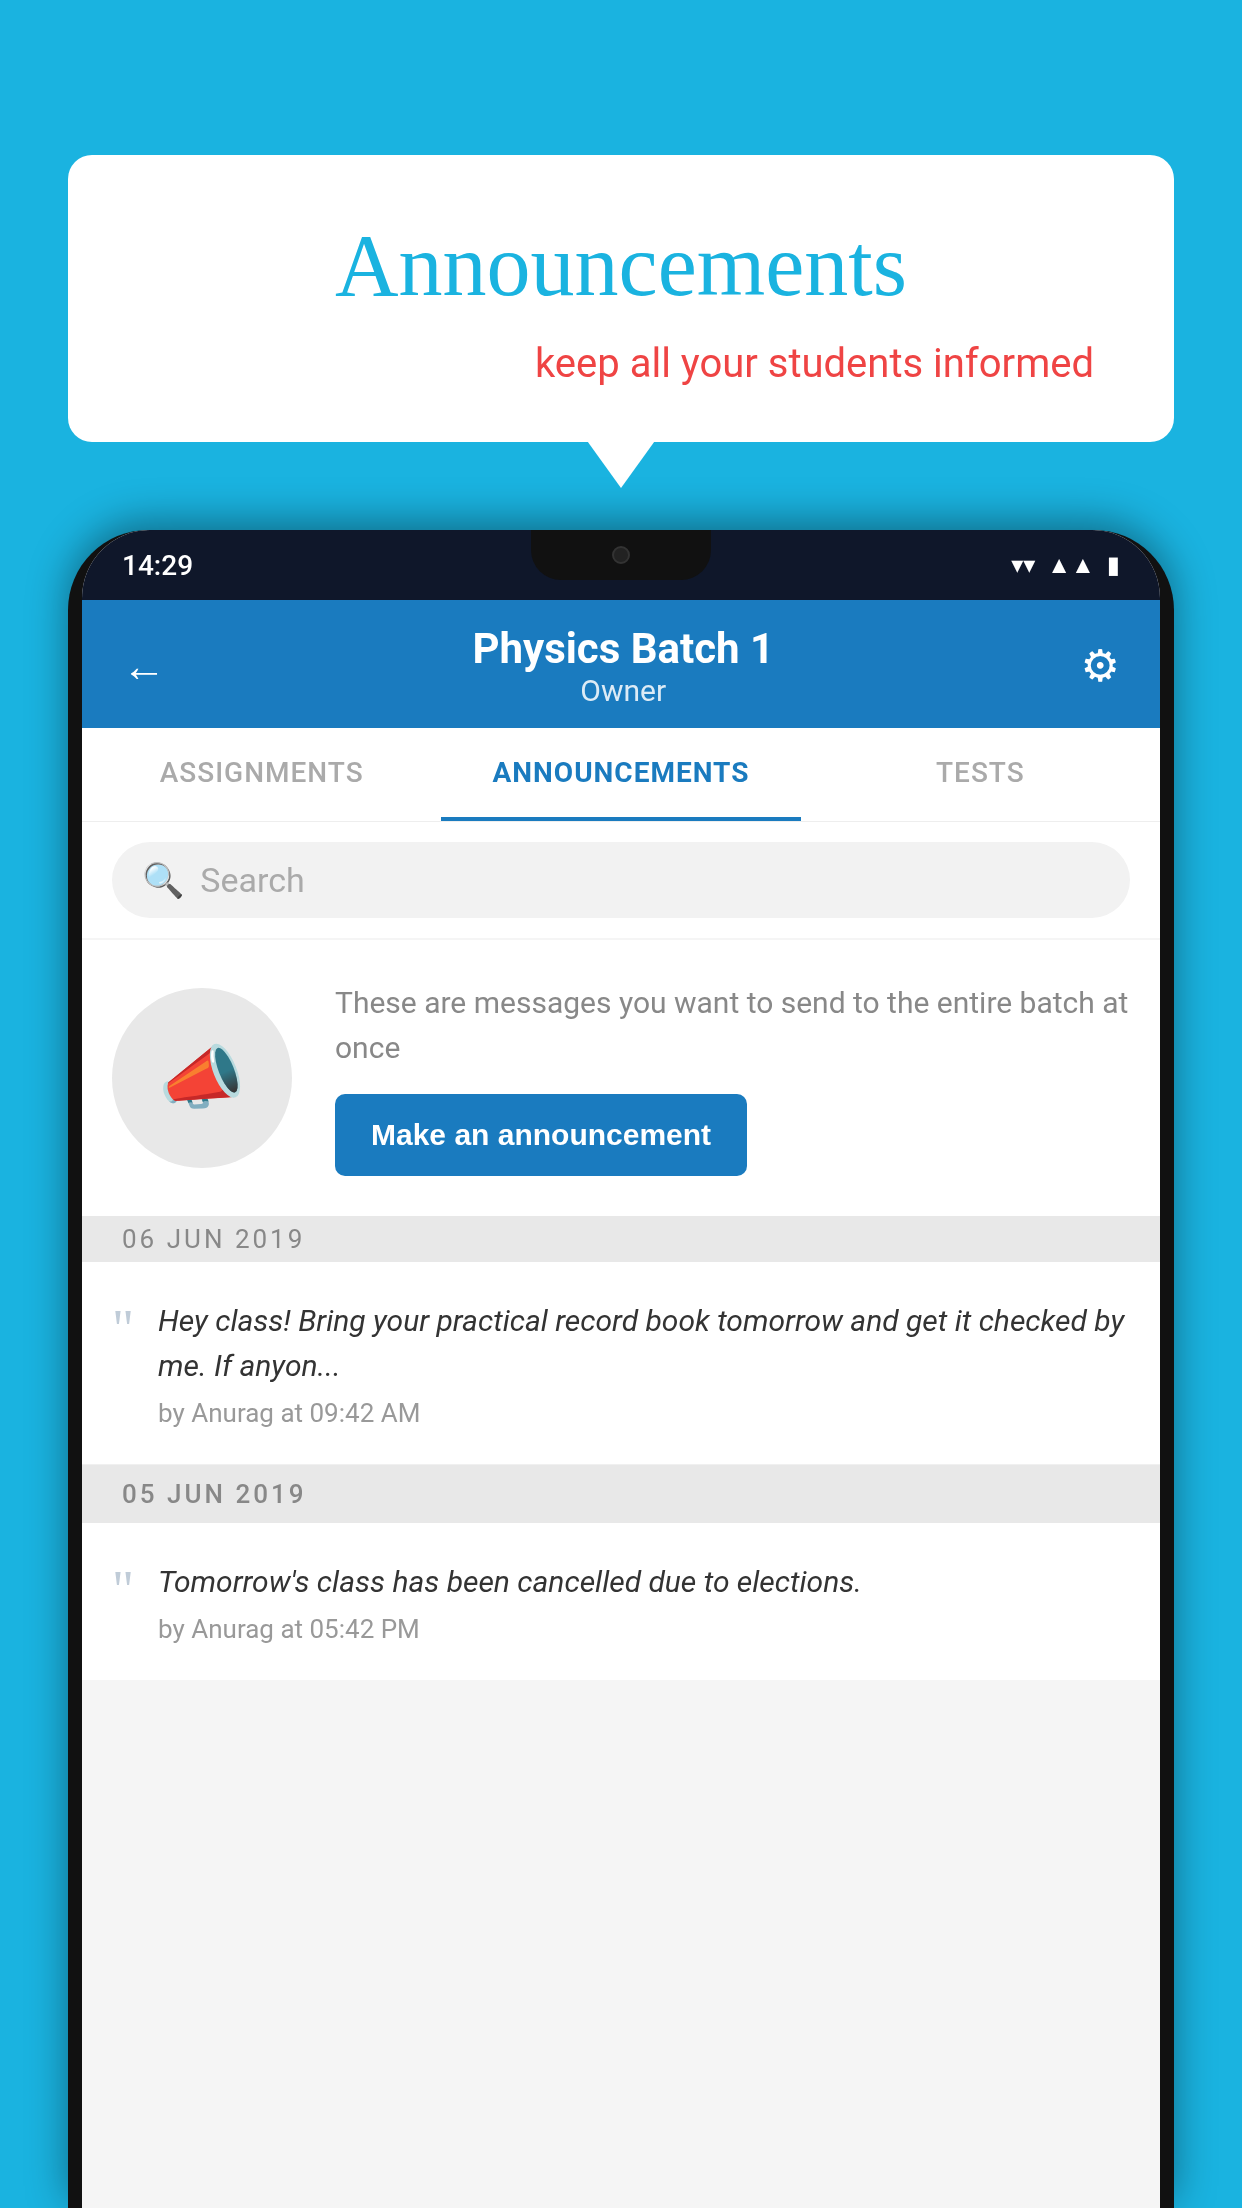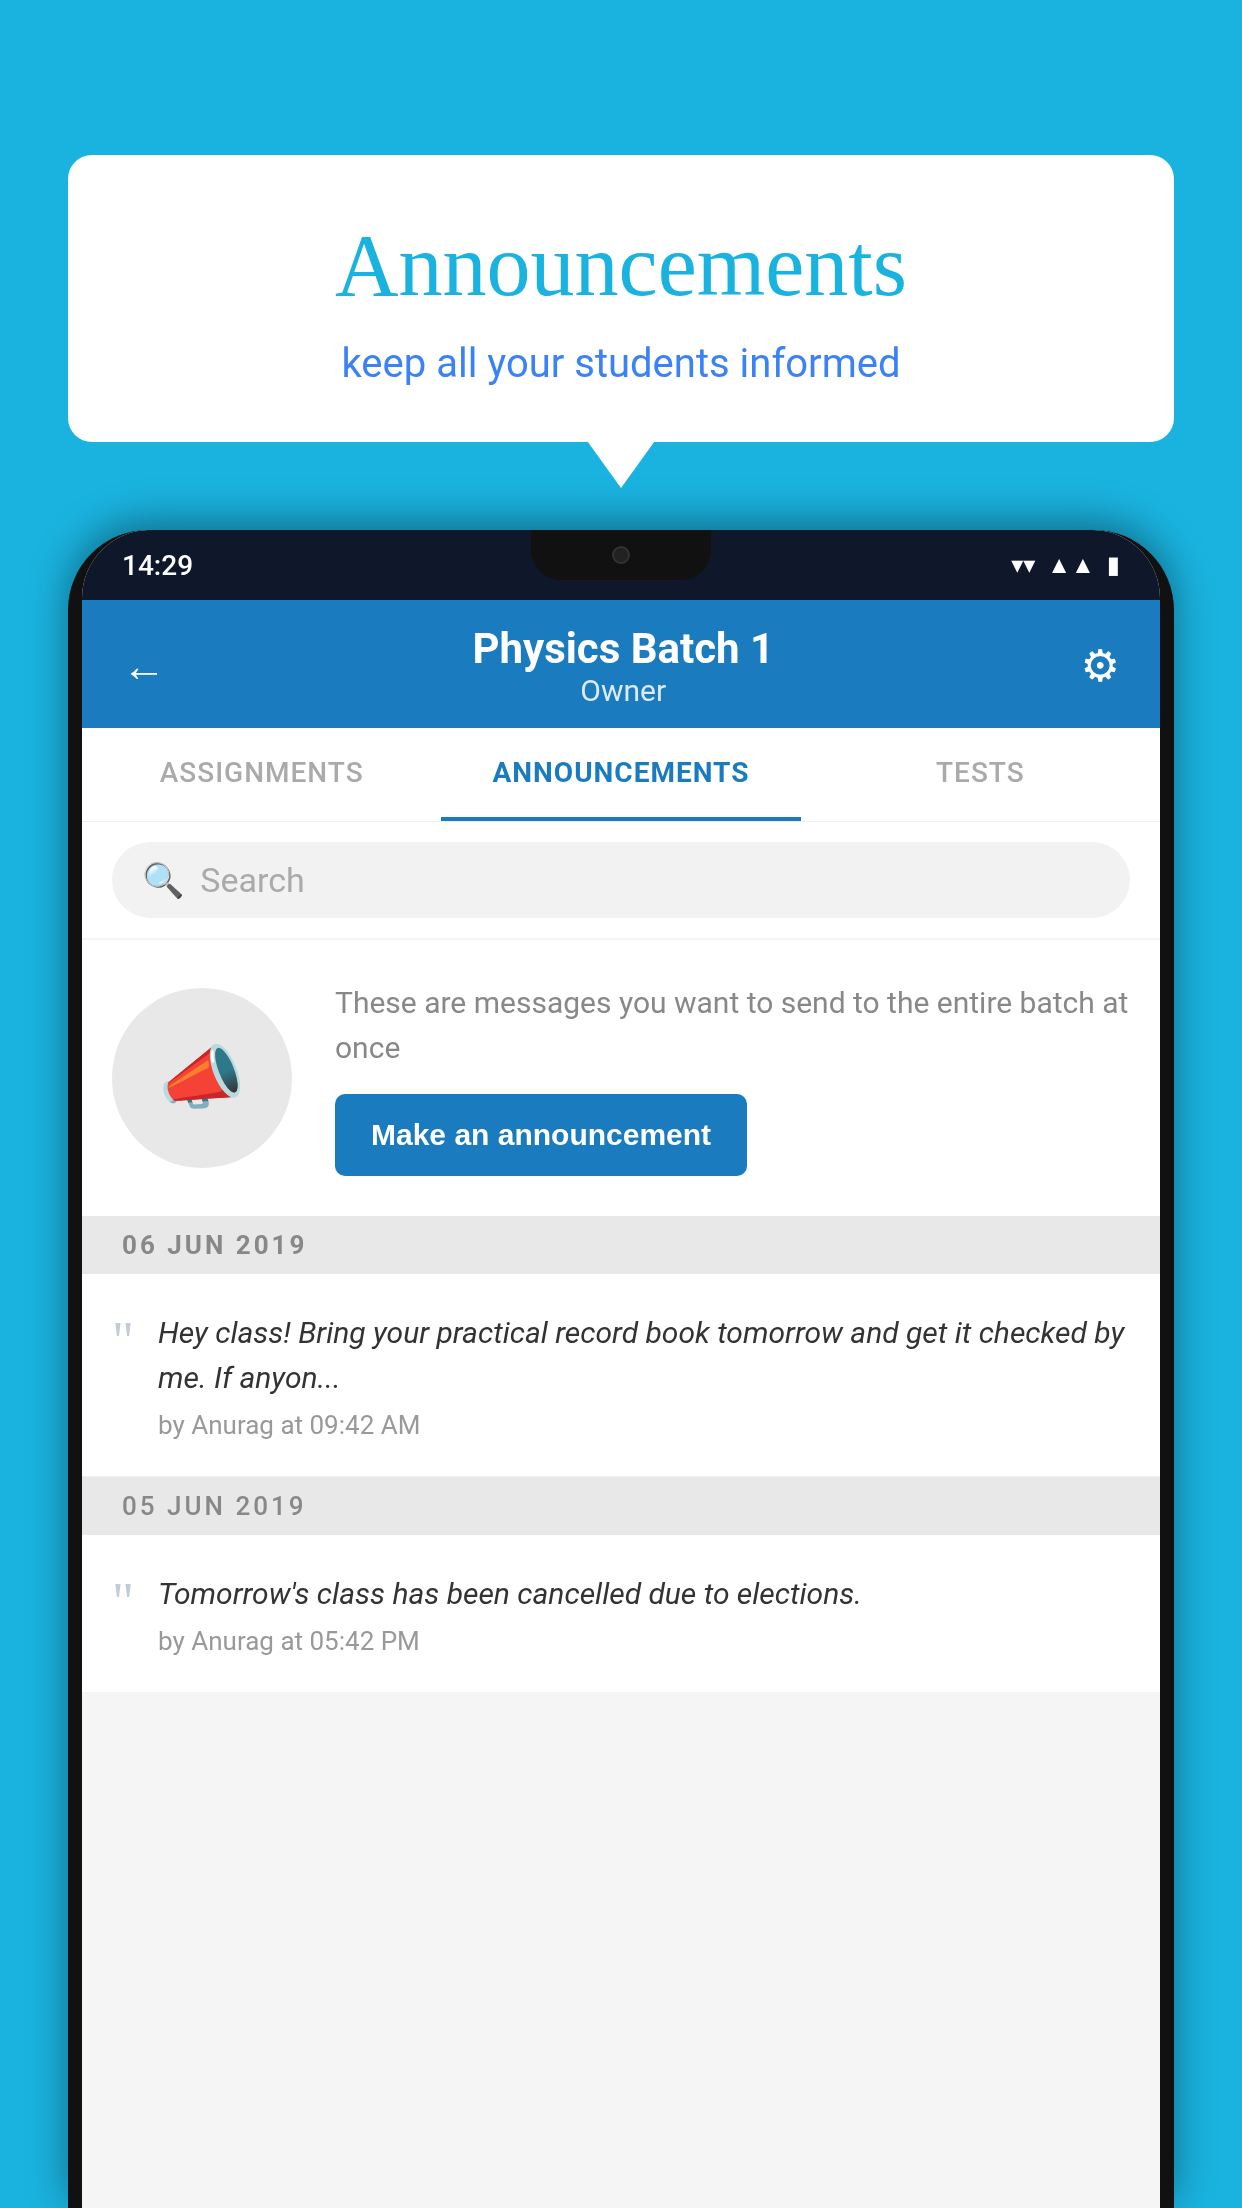--- a/index.html
+++ b/index.html
@@ -48,23 +48,24 @@
 
     .speech-bubble-title {
       color: #1ab3e0;
       font-size: 88px;
       font-weight: 400;
       margin-bottom: 24px;
       font-family: Georgia, serif;
     }
 
     .speech-bubble-subtitle {
-      color: #3b82f6;
+      color: #ef4444;
       font-size: 40px;
       font-weight: 400;
+      text-align: right;
     }
 
     
     .phone-frame {
       position: absolute;
       top: 530px;
       left: 68px;
       right: 68px;
       bottom: 0;
       background: #111;
@@ -270,25 +271,25 @@
       padding: 24px 36px;
       font-size: 30px;
       font-weight: 700;
       cursor: pointer;
       display: inline-block;
     }
 
     
     .date-separator {
       background: #e8e8e8;
-      padding: 14px 40px;
+      padding: 8px 40px;
       color: #888;
       font-size: 26px;
       letter-spacing: 3px;
-      font-weight: 700;
+      font-weight: 400;
       text-transform: uppercase;
     }
 
     
     .announcement-item {
       background: white;
       display: flex;
       align-items: flex-start;
       padding: 36px 30px;
       gap: 24px;

